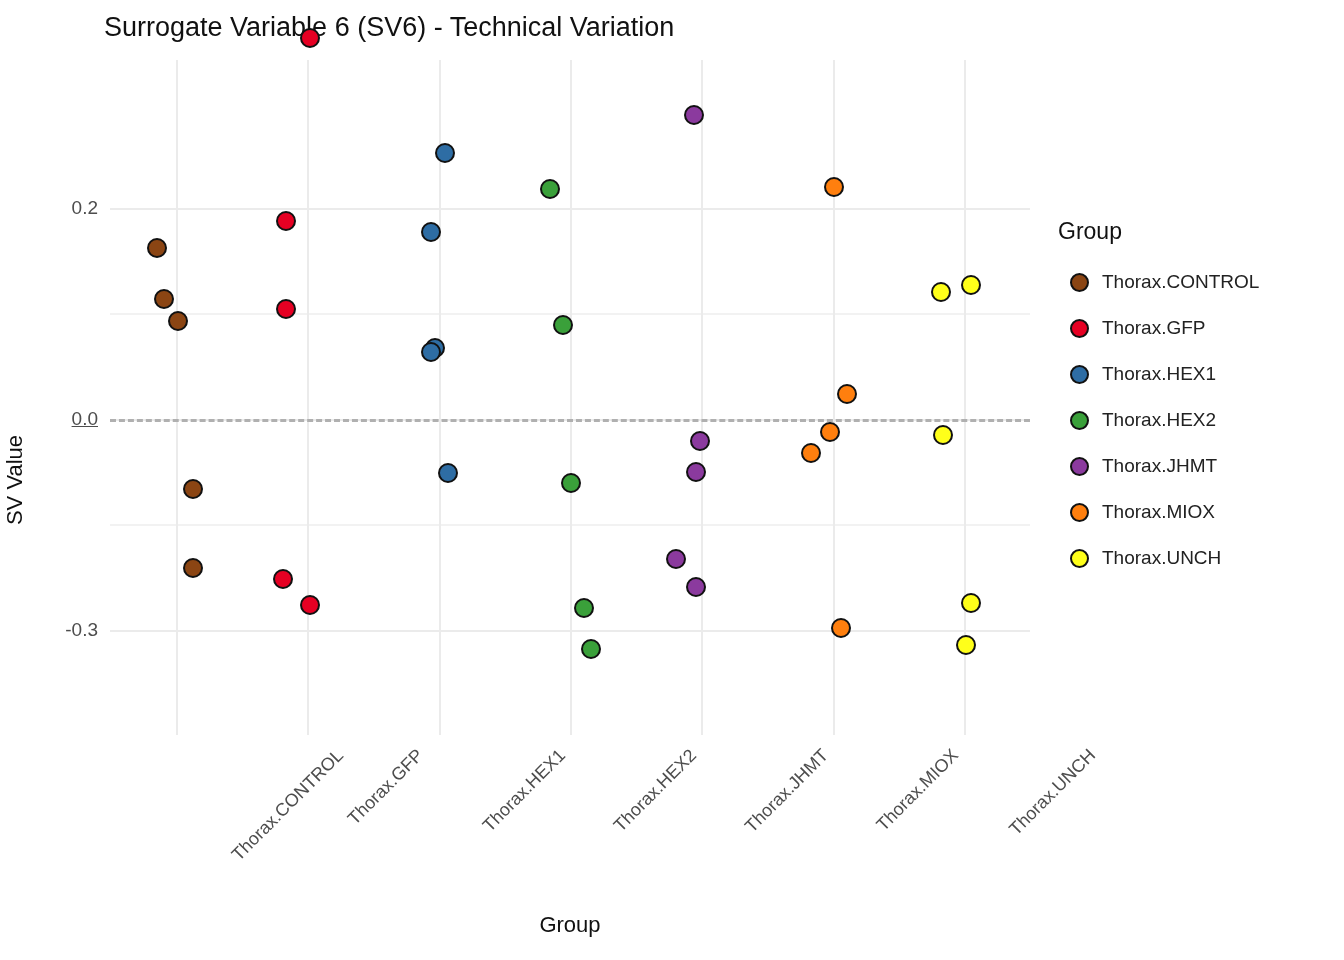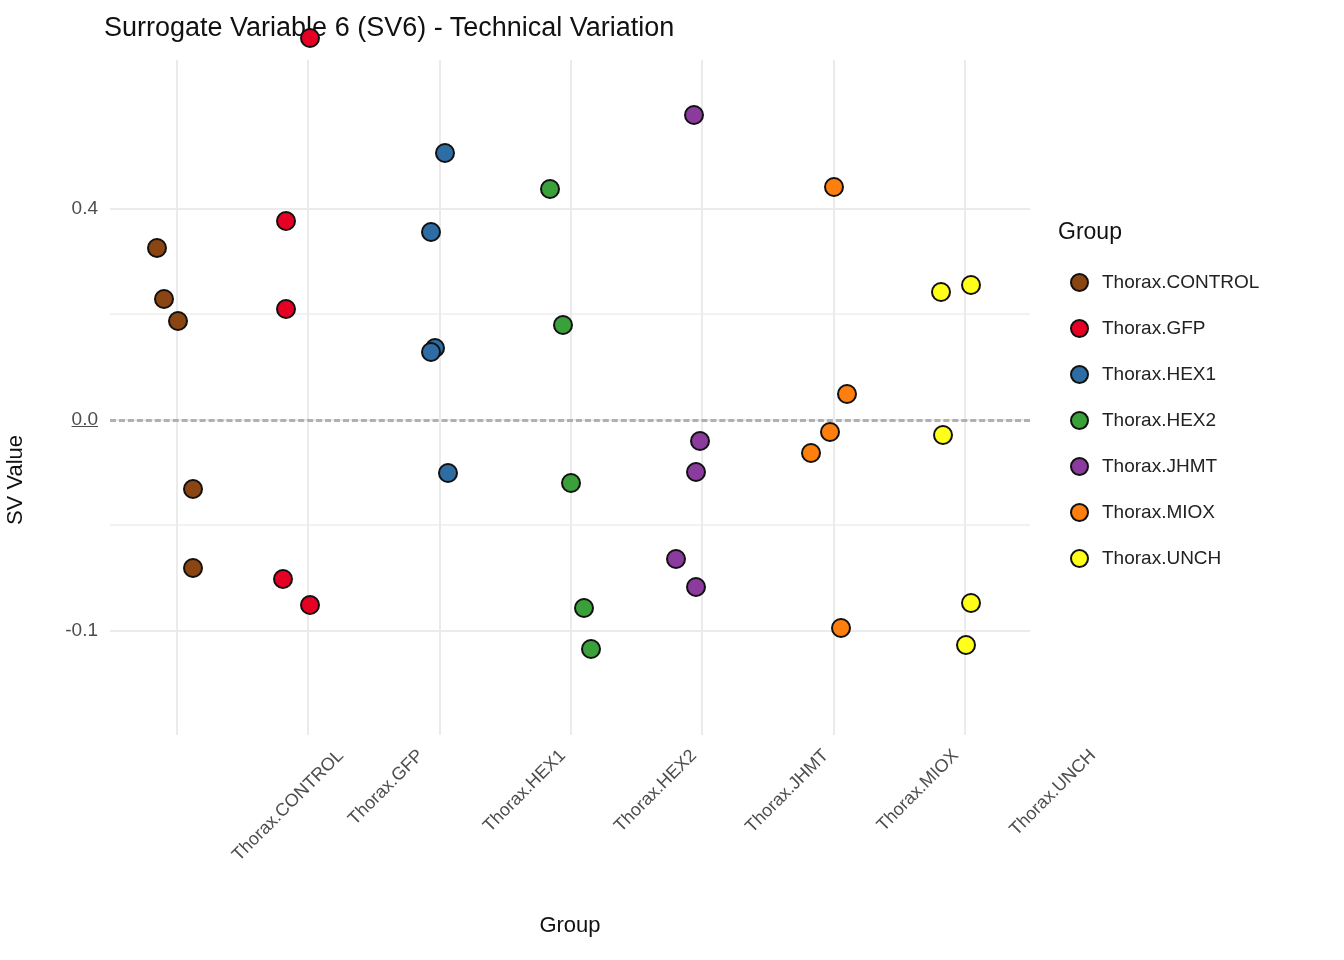--- a/index.html
+++ b/index.html
@@ -184,23 +184,23 @@
   }
 </style>
 </head>
 <body>
 
 <div id="plot-root">
 
   <div id="chart-title">Surrogate Variable 6 (SV6) - Technical Variation</div>
 
   <div id="ytick-wrap">
-      <div class="ytick-label" style="top: 147.656px;">0.4</div>
+      <div class="ytick-label" style="top: 147.656px;">0.2</div>
       <div class="ytick-label" style="top: 358.594px; text-decoration: underline;">0.0</div>
-      <div class="ytick-label" style="top: 569.531px;">-0.1</div>
+      <div class="ytick-label" style="top: 569.531px;">-0.3</div>
     </div>
 
   <div id="panel">
       <div class="gridline-minor-y" style="top: 253.125px;"></div>
       <div class="gridline-minor-y" style="top: 464.062px;"></div>
       <div class="gridline-major-y" style="top: 147.656px;"></div>
       <div class="gridline-major-y" style="top: 358.594px;"></div>
       <div class="gridline-major-y" style="top: 569.531px;"></div>
       <div class="gridline-major-x" style="left: 65.7143px;"></div>
       <div class="gridline-major-x" style="left: 197.143px;"></div>

